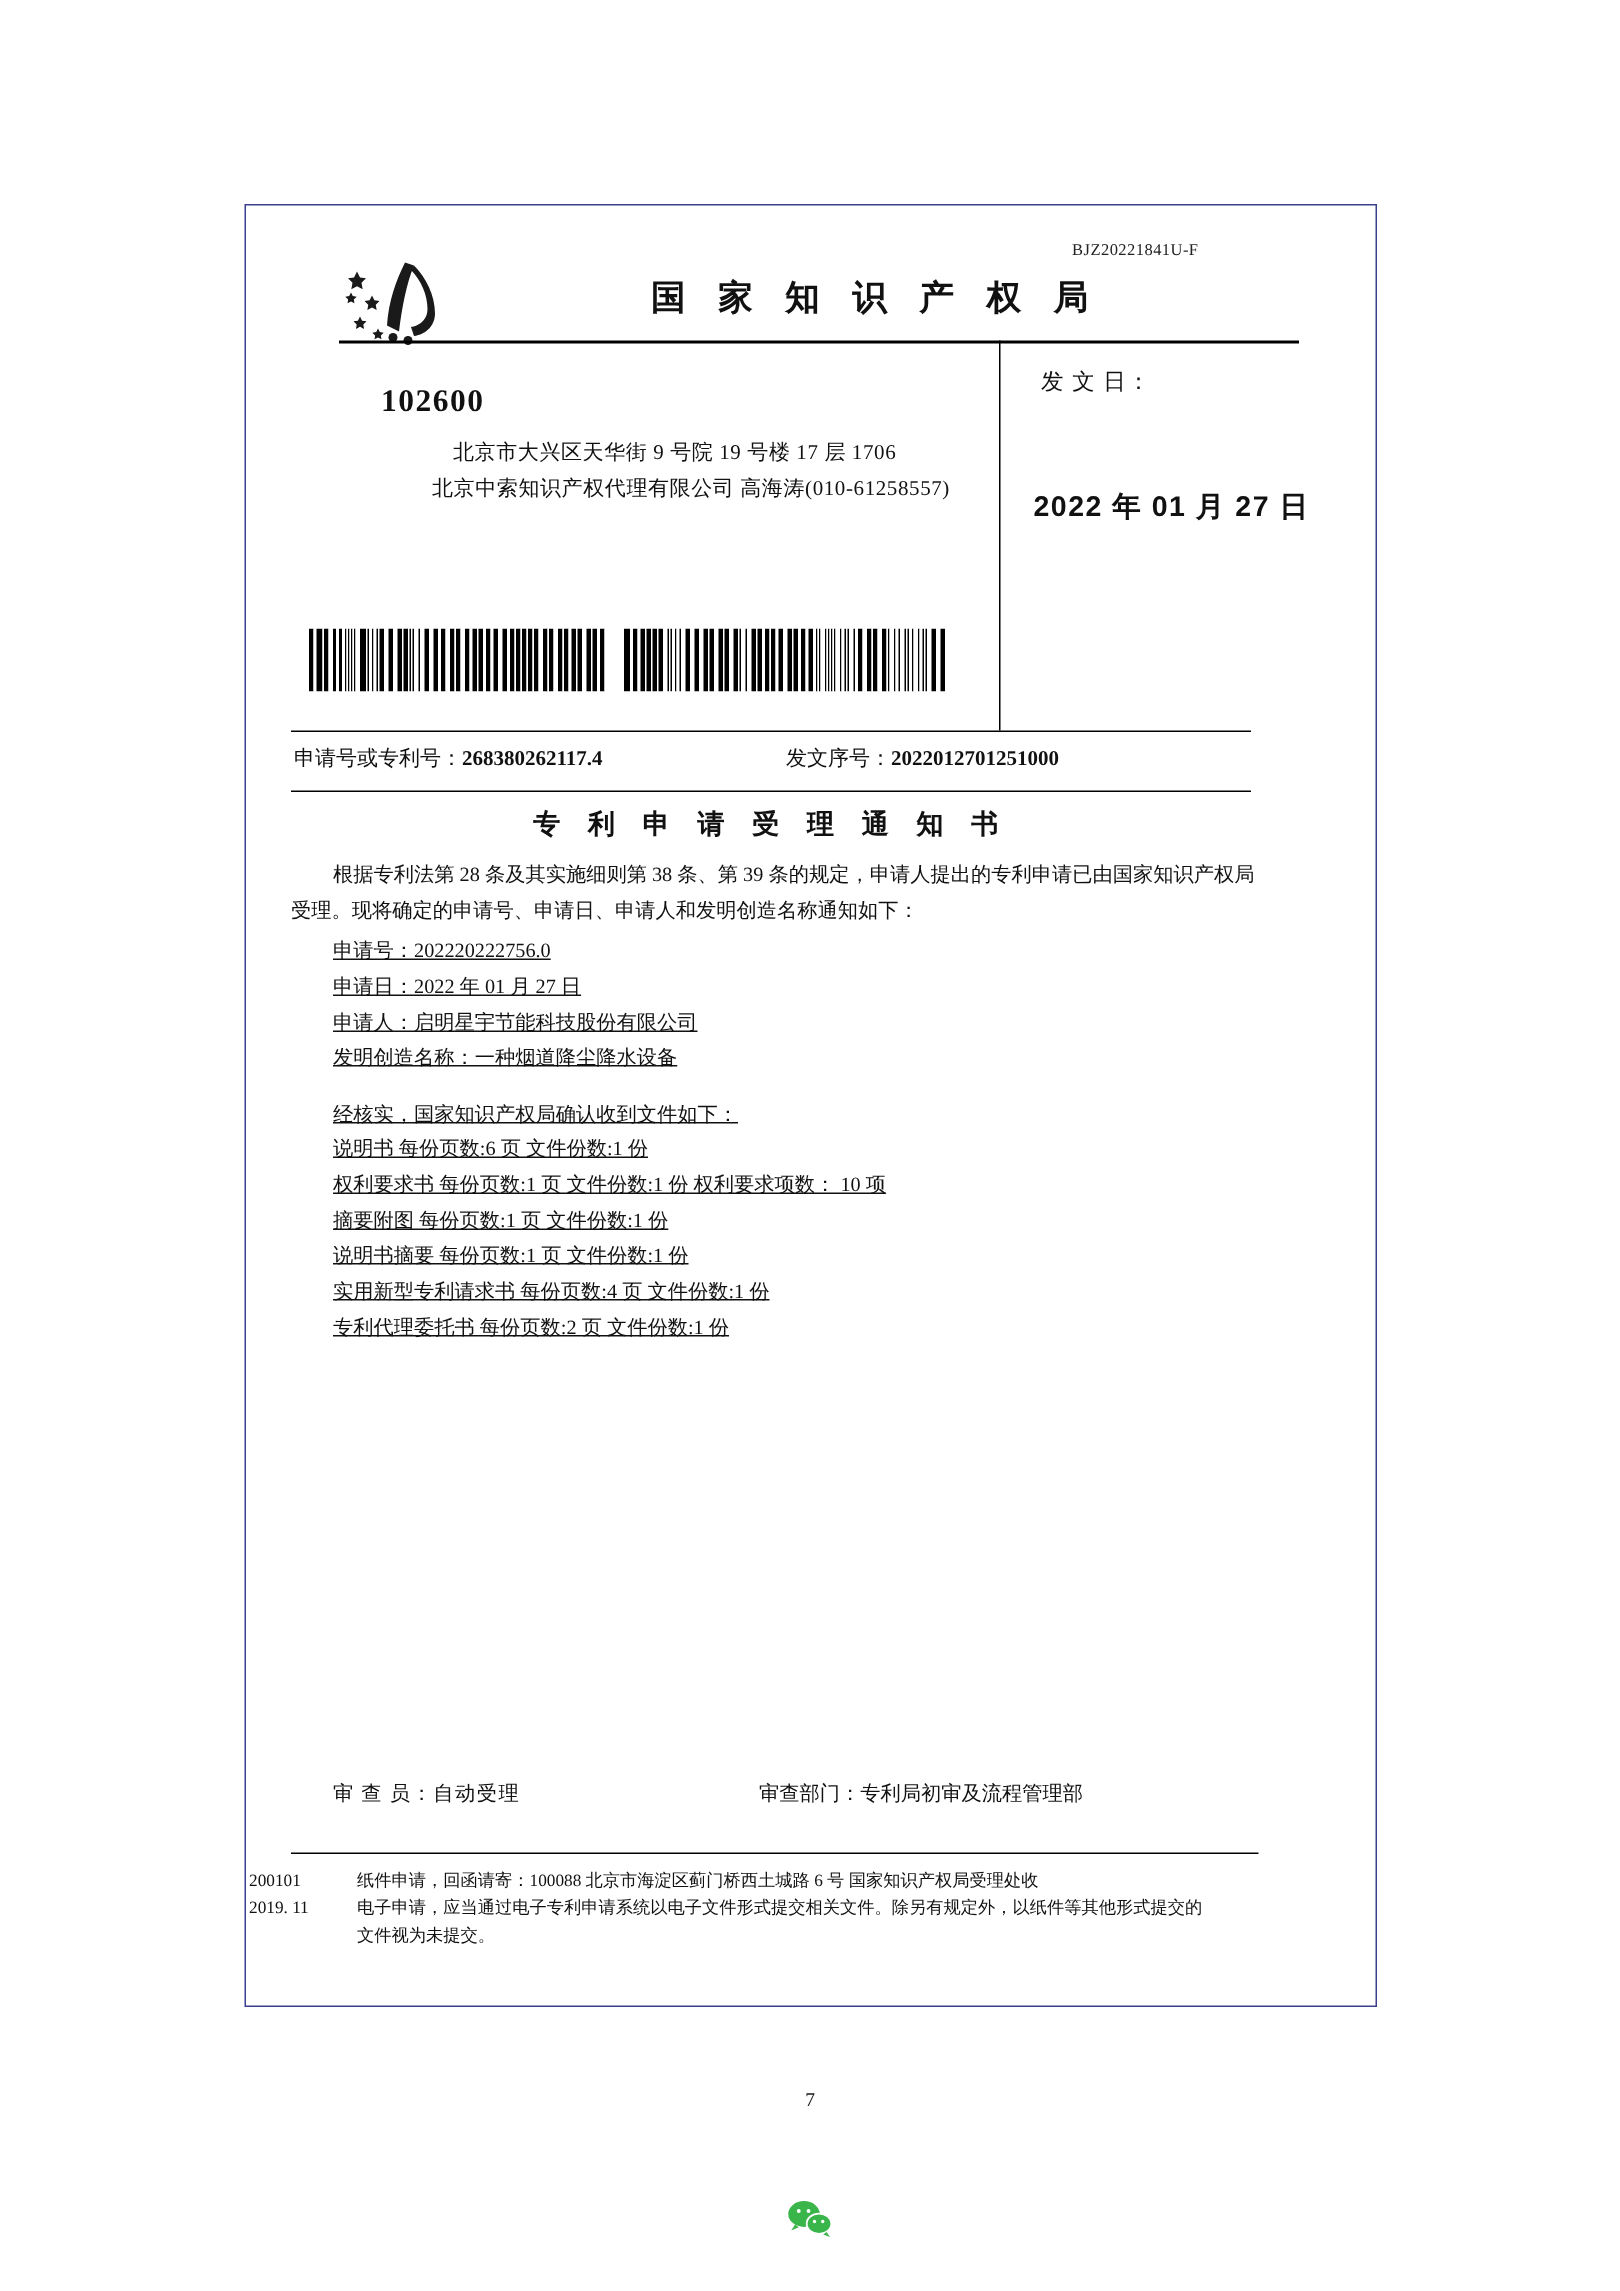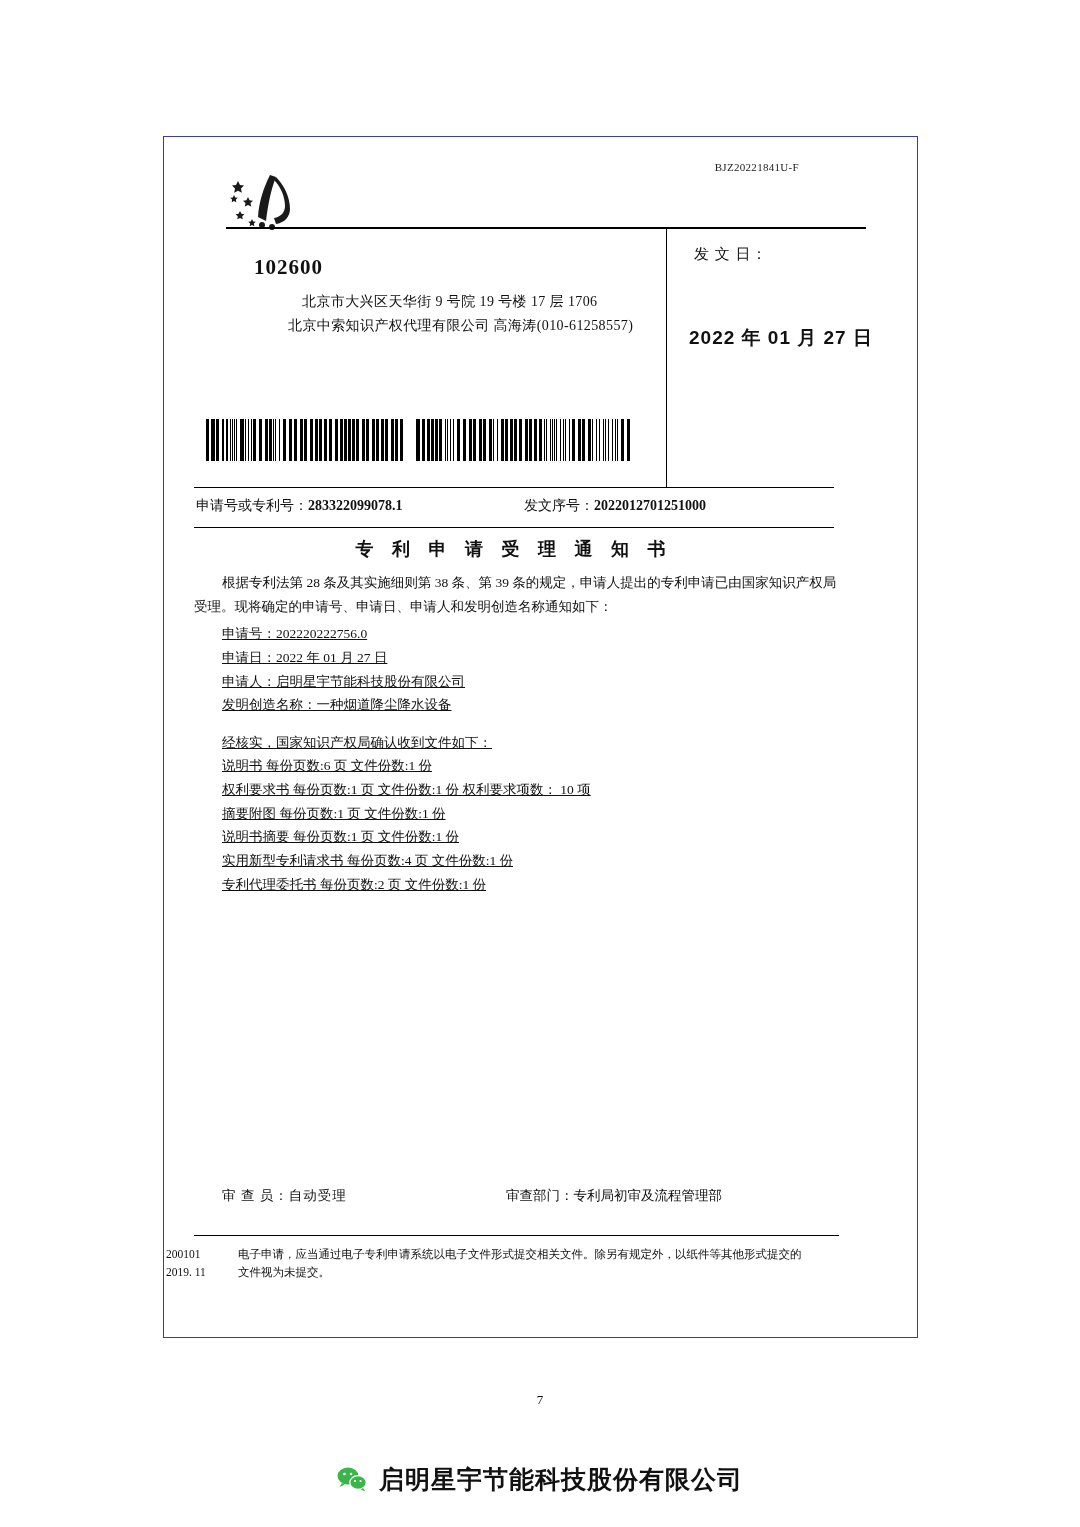--- a/index.html
+++ b/index.html
@@ -326,40 +326,41 @@
           <g fill="#1a1a1a">
             <path d="M12 10 l2 4 4 .5 -3 3 .8 4.3 -3.8-2 -3.8 2 .8-4.3 -3-3 4-.5z"></path>
             <path d="M22 26 l1.6 3.2 3.4 .5 -2.5 2.4 .6 3.5 -3.1-1.6 -3.1 1.6 .6-3.5 -2.5-2.4 3.4-.5z"></path>
             <path d="M14 40 l1.4 2.8 3 .4 -2.2 2.1 .5 3 -2.7-1.4 -2.7 1.4 .5-3 -2.2-2.1 3-.4z"></path>
             <path d="M26 48 l1.2 2.4 2.6 .4 -1.9 1.8 .4 2.6 -2.3-1.2 -2.3 1.2 .4-2.6 -1.9-1.8 2.6-.4z"></path>
             <path d="M8 24 l1.2 2.4 2.6 .4 -1.9 1.8 .4 2.6 -2.3-1.2 -2.3 1.2 .4-2.6 -1.9-1.8 2.6-.4z"></path>
           </g>
         </svg>
       </div>
 
+      <div class="org-title">国 家 知 识 产 权 局</div>
       <div class="rule-top"></div>
 
       <div class="addr-box">
         <div class="zip">102600</div>
         <div class="addr-line1">北京市大兴区天华街 9 号院 19 号楼 17 层 1706</div>
         <div class="addr-line2">北京中索知识产权代理有限公司  高海涛(010-61258557)</div>
       </div>
 
       <div class="vdiv"></div>
       <div class="date-label">发 文 日：</div>
       <div class="date-value">2022 年 01 月 27 日</div>
 
       <div class="barcode" id="barcode-1"><span style="width:3px"></span><span style="width:2px;background:#fff"></span><span style="width:4px"></span><span style="width:1px;background:#fff"></span><span style="width:3px"></span><span style="width:3px;background:#fff"></span><span style="width:2px"></span><span style="width:2px;background:#fff"></span><span style="width:2px"></span><span style="width:2px;background:#fff"></span><span style="width:1px"></span><span style="width:1px;background:#fff"></span><span style="width:1px"></span><span style="width:1px;background:#fff"></span><span style="width:1px"></span><span style="width:1px;background:#fff"></span><span style="width:1px"></span><span style="width:3px;background:#fff"></span><span style="width:4px"></span><span style="width:1px;background:#fff"></span><span style="width:1px"></span><span style="width:2px;background:#fff"></span><span style="width:1px"></span><span style="width:2px;background:#fff"></span><span style="width:1px"></span><span style="width:1px;background:#fff"></span><span style="width:3px"></span><span style="width:3px;background:#fff"></span><span style="width:3px"></span><span style="width:3px;background:#fff"></span><span style="width:3px"></span><span style="width:1px;background:#fff"></span><span style="width:3px"></span><span style="width:1px;background:#fff"></span><span style="width:1px"></span><span style="width:1px;background:#fff"></span><span style="width:1px"></span><span style="width:3px;background:#fff"></span><span style="width:1px"></span><span style="width:3px;background:#fff"></span><span style="width:3px"></span><span style="width:3px;background:#fff"></span><span style="width:3px"></span><span style="width:2px;background:#fff"></span><span style="width:3px"></span><span style="width:3px;background:#fff"></span><span style="width:3px"></span><span style="width:1px;background:#fff"></span><span style="width:3px"></span><span style="width:3px;background:#fff"></span><span style="width:3px"></span><span style="width:2px;background:#fff"></span><span style="width:3px"></span><span style="width:1px;background:#fff"></span><span style="width:3px"></span><span style="width:2px;background:#fff"></span><span style="width:3px"></span><span style="width:2px;background:#fff"></span><span style="width:3px"></span><span style="width:3px;background:#fff"></span><span style="width:3px"></span><span style="width:2px;background:#fff"></span><span style="width:3px"></span><span style="width:1px;background:#fff"></span><span style="width:3px"></span><span style="width:1px;background:#fff"></span><span style="width:3px"></span><span style="width:1px;background:#fff"></span><span style="width:3px"></span><span style="width:1px;background:#fff"></span><span style="width:3px"></span><span style="width:3px;background:#fff"></span><span style="width:3px"></span><span style="width:1px;background:#fff"></span><span style="width:3px"></span><span style="width:3px;background:#fff"></span><span style="width:3px"></span><span style="width:1px;background:#fff"></span><span style="width:3px"></span><span style="width:2px;background:#fff"></span><span style="width:3px"></span><span style="width:1px;background:#fff"></span><span style="width:3px"></span><span style="width:3px;background:#fff"></span><span style="width:3px"></span><span style="width:1px;background:#fff"></span><span style="width:3px"></span><span style="width:2px;background:#fff"></span><span style="width:3px"></span><span style="width:3px;background:#fff"></span></div>
       <div class="barcode" id="barcode-2"><span style="width:4px"></span><span style="width:2px;background:#fff"></span><span style="width:3px"></span><span style="width:2px;background:#fff"></span><span style="width:3px"></span><span style="width:1px;background:#fff"></span><span style="width:3px"></span><span style="width:1px;background:#fff"></span><span style="width:3px"></span><span style="width:1px;background:#fff"></span><span style="width:3px"></span><span style="width:3px;background:#fff"></span><span style="width:1px"></span><span style="width:1px;background:#fff"></span><span style="width:1px"></span><span style="width:2px;background:#fff"></span><span style="width:1px"></span><span style="width:2px;background:#fff"></span><span style="width:1px"></span><span style="width:3px;background:#fff"></span><span style="width:3px"></span><span style="width:3px;background:#fff"></span><span style="width:3px"></span><span style="width:3px;background:#fff"></span><span style="width:3px"></span><span style="width:1px;background:#fff"></span><span style="width:3px"></span><span style="width:3px;background:#fff"></span><span style="width:3px"></span><span style="width:1px;background:#fff"></span><span style="width:3px"></span><span style="width:3px;background:#fff"></span><span style="width:3px"></span><span style="width:1px;background:#fff"></span><span style="width:1px"></span><span style="width:3px;background:#fff"></span><span style="width:1px"></span><span style="width:3px;background:#fff"></span><span style="width:3px"></span><span style="width:1px;background:#fff"></span><span style="width:3px"></span><span style="width:2px;background:#fff"></span><span style="width:3px"></span><span style="width:1px;background:#fff"></span><span style="width:3px"></span><span style="width:2px;background:#fff"></span><span style="width:3px"></span><span style="width:3px;background:#fff"></span><span style="width:3px"></span><span style="width:1px;background:#fff"></span><span style="width:3px"></span><span style="width:2px;background:#fff"></span><span style="width:3px"></span><span style="width:2px;background:#fff"></span><span style="width:3px"></span><span style="width:2px;background:#fff"></span><span style="width:1px"></span><span style="width:1px;background:#fff"></span><span style="width:1px"></span><span style="width:3px;background:#fff"></span><span style="width:1px"></span><span style="width:1px;background:#fff"></span><span style="width:1px"></span><span style="width:1px;background:#fff"></span><span style="width:1px"></span><span style="width:1px;background:#fff"></span><span style="width:1px"></span><span style="width:3px;background:#fff"></span><span style="width:1px"></span><span style="width:2px;background:#fff"></span><span style="width:1px"></span><span style="width:1px;background:#fff"></span><span style="width:1px"></span><span style="width:3px;background:#fff"></span><span style="width:1px"></span><span style="width:2px;background:#fff"></span><span style="width:3px"></span><span style="width:3px;background:#fff"></span><span style="width:3px"></span><span style="width:1px;background:#fff"></span><span style="width:3px"></span><span style="width:3px;background:#fff"></span><span style="width:3px"></span><span style="width:1px;background:#fff"></span><span style="width:1px"></span><span style="width:3px;background:#fff"></span><span style="width:1px"></span><span style="width:2px;background:#fff"></span><span style="width:1px"></span><span style="width:3px;background:#fff"></span><span style="width:1px"></span><span style="width:1px;background:#fff"></span><span style="width:1px"></span><span style="width:2px;background:#fff"></span><span style="width:1px"></span><span style="width:3px;background:#fff"></span><span style="width:1px"></span><span style="width:2px;background:#fff"></span><span style="width:1px"></span><span style="width:1px;background:#fff"></span><span style="width:1px"></span><span style="width:3px;background:#fff"></span><span style="width:3px"></span><span style="width:3px;background:#fff"></span><span style="width:3px"></span><span style="width:1px;background:#fff"></span></div>
 
       <div class="rule-mid"></div>
 
       <div class="num-row">
         <div class="num-left">
-          <span>申请号或专利号：</span><b>283322099078.1</b>
+          <span>申请号或专利号：</span><b>268380262117.4</b>
         </div>
         <div class="num-right">
           <span>发文序号：</span><b>2022012701251000</b>
         </div>
       </div>
 
       <div class="rule-under-num"></div>
 
       <div class="doc-title">专 利 申 请 受 理 通 知 书</div>
 
@@ -386,20 +387,21 @@
       </div>
 
       <div class="rule-bottom"></div>
 
       <div class="footer">
         <div class="footer-dates">
           <div>200101</div>
           <div>2019. 11</div>
         </div>
         <div class="footer-text">
+          <div>纸件申请，回函请寄：100088 北京市海淀区蓟门桥西土城路 6 号    国家知识产权局受理处收</div>
           <div>电子申请，应当通过电子专利申请系统以电子文件形式提交相关文件。除另有规定外，以纸件等其他形式提交的</div>
           <div>文件视为未提交。</div>
         </div>
       </div>
 
     </div>
   </div>
 
   <div class="page-number">7</div>
 
@@ -409,16 +411,15 @@
         <ellipse cx="11" cy="10" rx="10.5" ry="8.6" fill="#3ab54a"></ellipse>
         <path d="M5 17 l-2.5 4 5-2.2z" fill="#3ab54a"></path>
         <circle cx="7.5" cy="8" r="1.3" fill="#fff"></circle>
         <circle cx="14" cy="8" r="1.3" fill="#fff"></circle>
         <ellipse cx="21" cy="16.5" rx="8.2" ry="6.8" fill="#3ab54a" stroke="#fff" stroke-width="1.2"></ellipse>
         <path d="M26 22 l2.4 3.4 -4.6-1.8z" fill="#3ab54a"></path>
         <circle cx="18" cy="15" r="1.1" fill="#fff"></circle>
         <circle cx="23.5" cy="15" r="1.1" fill="#fff"></circle>
       </svg>
     </span>
-    <span class="wechat-name">启明星宇节能科技股份有限公司</span>
   </div>
 
 </div>
 
 </body></html>

